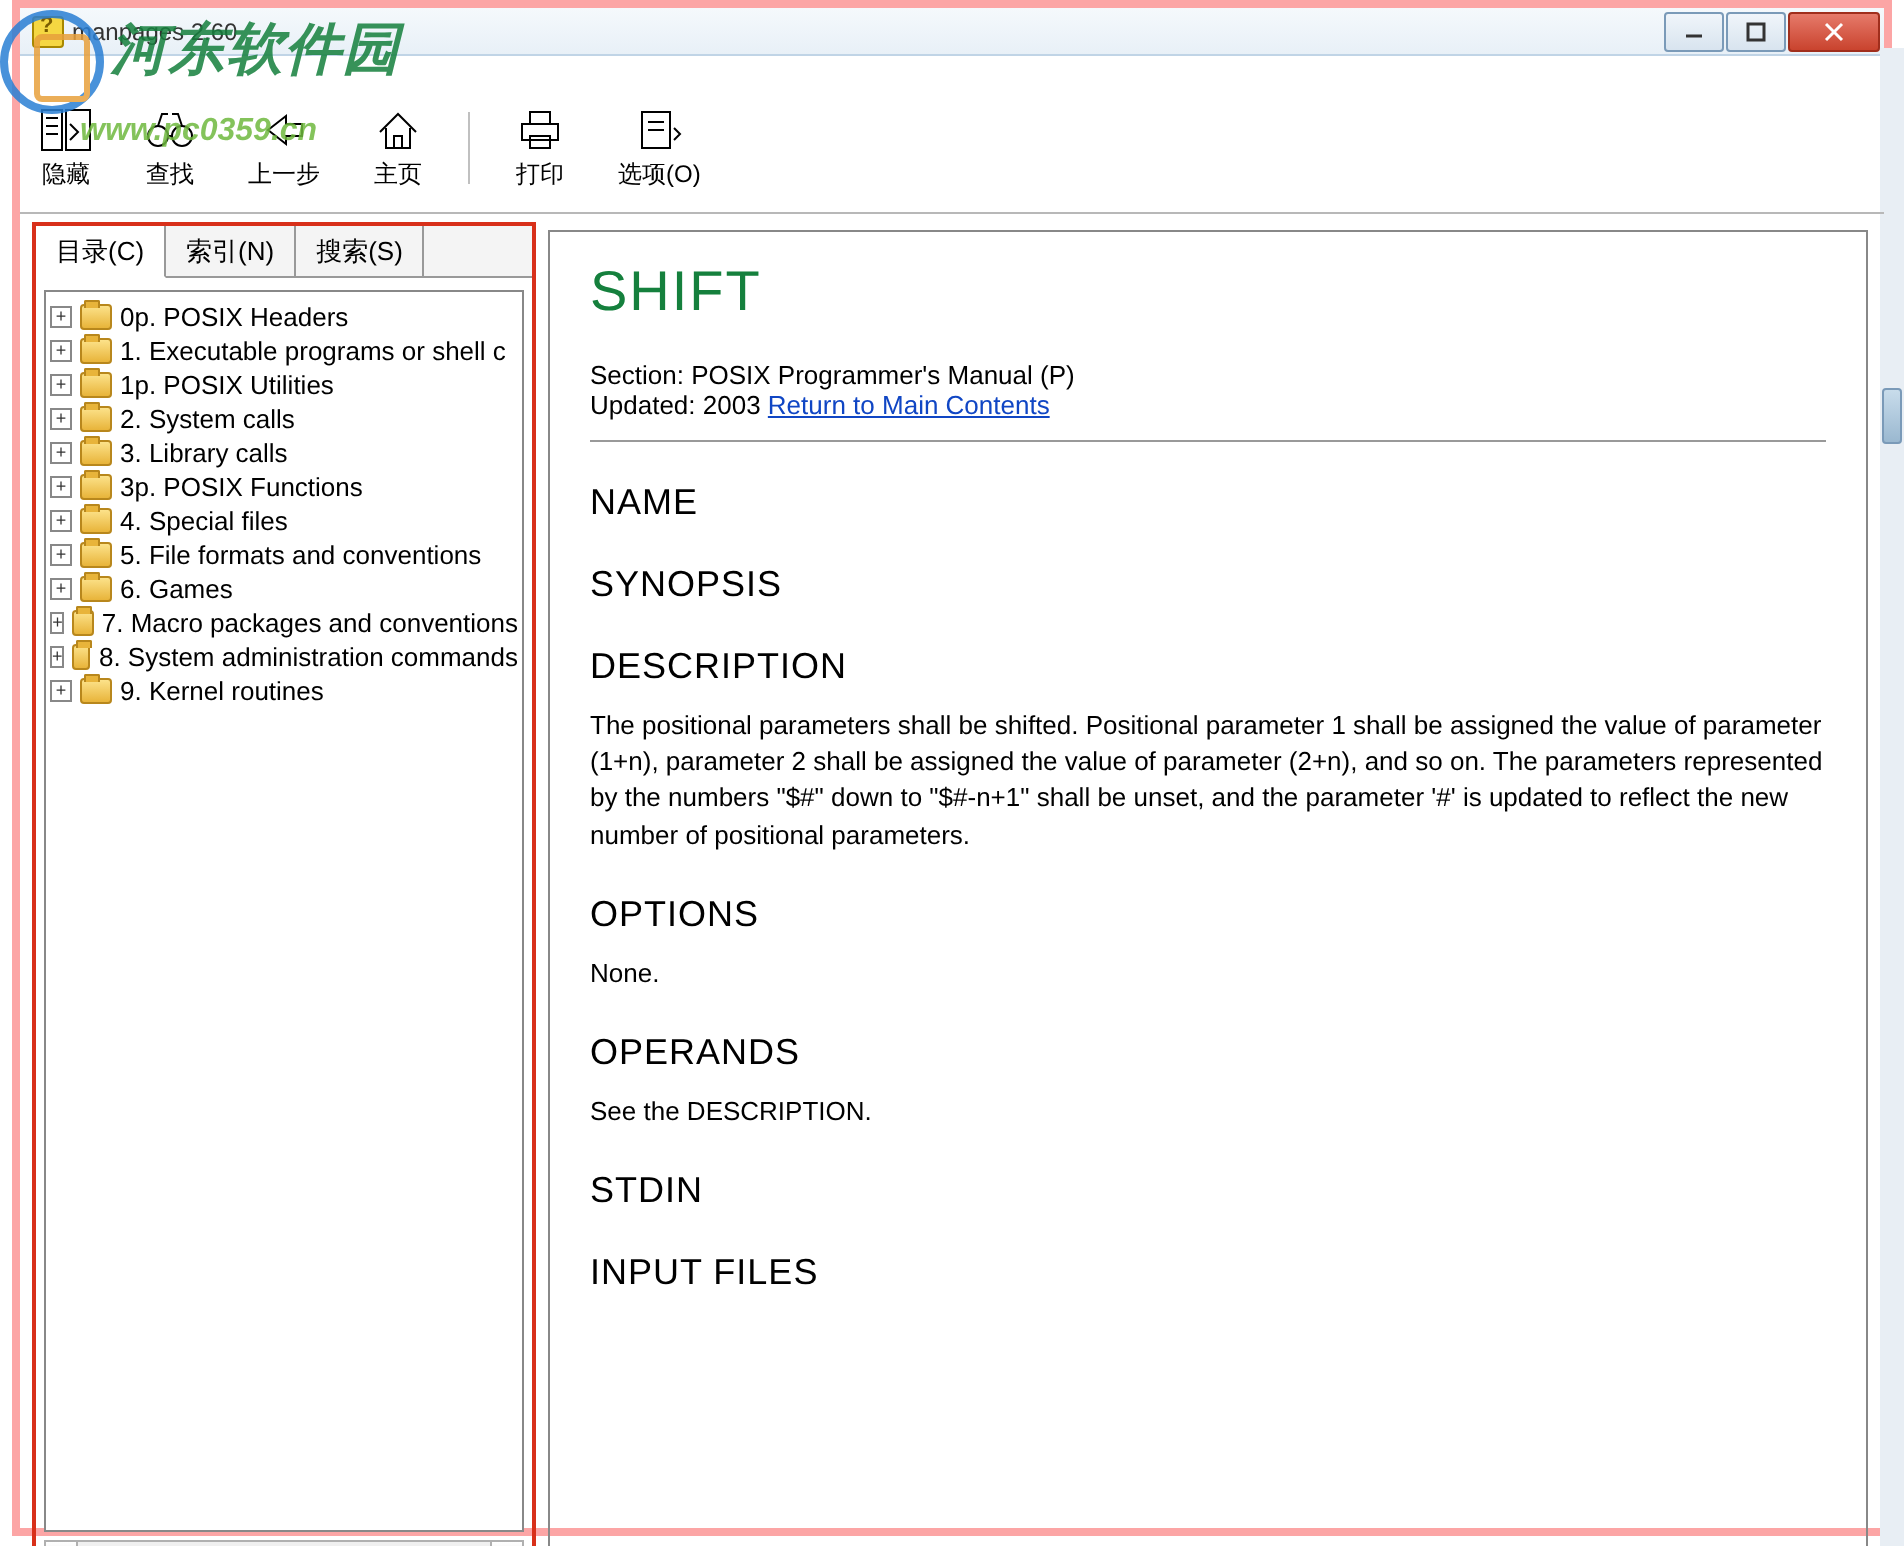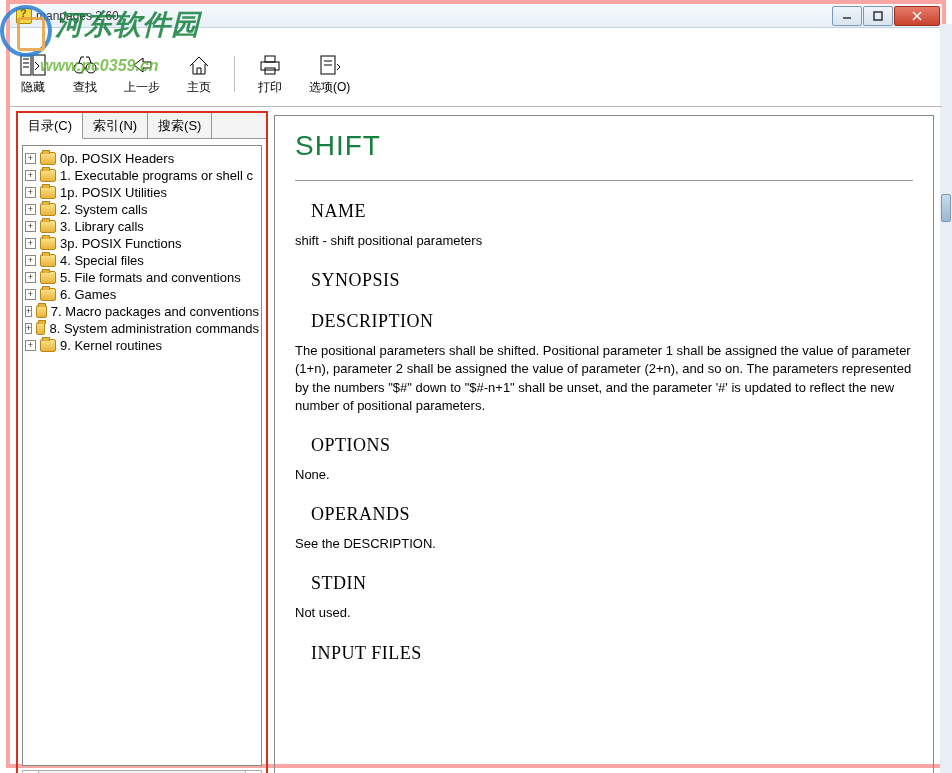--- a/index.html
+++ b/index.html
@@ -43,21 +43,21 @@
 .hscroll { height: 17px; border: 1px solid #b0b0b0; margin: 0 4px 2px 4px; background: #f0f0f0; display: flex; align-items: center; }
 .hscroll .arrow { width: 16px; height: 100%; background: linear-gradient(#fff,#ddd); border-right: 1px solid #b0b0b0; display:flex;align-items:center;justify-content:center; font-size:8px; color:#555; }
 .hscroll .arrow.right { border-right:none; border-left:1px solid #b0b0b0; }
 .hscroll .thumb { width: 60px; height: 12px; background: linear-gradient(#fff,#d0d0d0); border: 1px solid #999; border-radius: 2px; margin-left: 40px; }
 
 .content { flex: 1; border: 1px solid #888; margin: 8px 8px 8px 6px; padding: 14px 20px; overflow-y: auto; font-family: Arial, sans-serif; position: relative; }
 .content h1 { font-size: 28px; font-weight: normal; font-family: "Arial Narrow", Arial, sans-serif; letter-spacing: 1px; margin-bottom: 18px; color: #15803d; }
 .content .meta { font-size: 13px; color: #000; }
 .content .meta a { color: #1046c4; text-decoration: underline; }
 .content hr { border: none; border-top: 1px solid #999; margin: 10px 0 20px 0; }
-.content h2 { font-size: 18px; font-weight: normal; font-family: Liberation Serif, serif; letter-spacing: 0.5px; margin: 20px 0 10px 16px; color: #000; }
+.content h2 { font-size: 18px; font-weight: normal; font-family: Liberation Sans, sans-serif; letter-spacing: 0.5px; margin: 20px 0 10px 0; color: #000; }
 .content p { font-size: 13px; margin: 8px 0; line-height: 1.4; color: #000; }
 .content .syn { font-size: 13px; font-weight: bold; }
 .content em { font-style: italic; }
 
 .outer-scroll { position: absolute; right: 0; top: 24px; width: 12px; height: calc(100% - 24px); background: #e8eef4; }
 .outer-scroll .thumb { width: 10px; height: 28px; background: linear-gradient(#c8dceb,#9ab8d0); border: 1px solid #7a9ab8; border-radius: 2px; margin: 170px auto 0 auto; }
 </style>
 </head>
 <body>
 
@@ -228,32 +228,35 @@
       <div class="hscroll">
         <div class="arrow">◀</div>
         <div class="thumb"></div>
         <div style="flex:1"></div>
         <div class="arrow right">▶</div>
       </div>
     </div>
 
     <div class="content">
       <h1>SHIFT</h1>
+      <div class="meta">
+        <span>Section: POSIX Programmer's Manual (P)</span><br>
+        <span>Updated: 2003</span>
+        <a href="#">Return to Main Contents</a>
+      </div>
       <hr>
       <h2>NAME</h2>
-      <p>shift - shift positional parameters</p>
       <h2>SYNOPSIS</h2>
       <h2>DESCRIPTION</h2>
       <p>The positional parameters shall be shifted. Positional parameter 1 shall be assigned the value of parameter (1+n), parameter 2 shall be assigned the value of parameter (2+n), and so on. The parameters represented by the numbers "$#" down to "$#-n+1" shall be unset, and the parameter '#' is updated to reflect the new number of positional parameters.</p>
       <h2>OPTIONS</h2>
       <p>None.</p>
       <h2>OPERANDS</h2>
       <p>See the DESCRIPTION.</p>
       <h2>STDIN</h2>
-      <p>Not used.</p>
       <h2>INPUT FILES</h2>
     </div>
   </div>
 </div>
 
 <div class="outer-scroll">
   <div class="thumb"></div>
 </div>
 
 </body></html>

